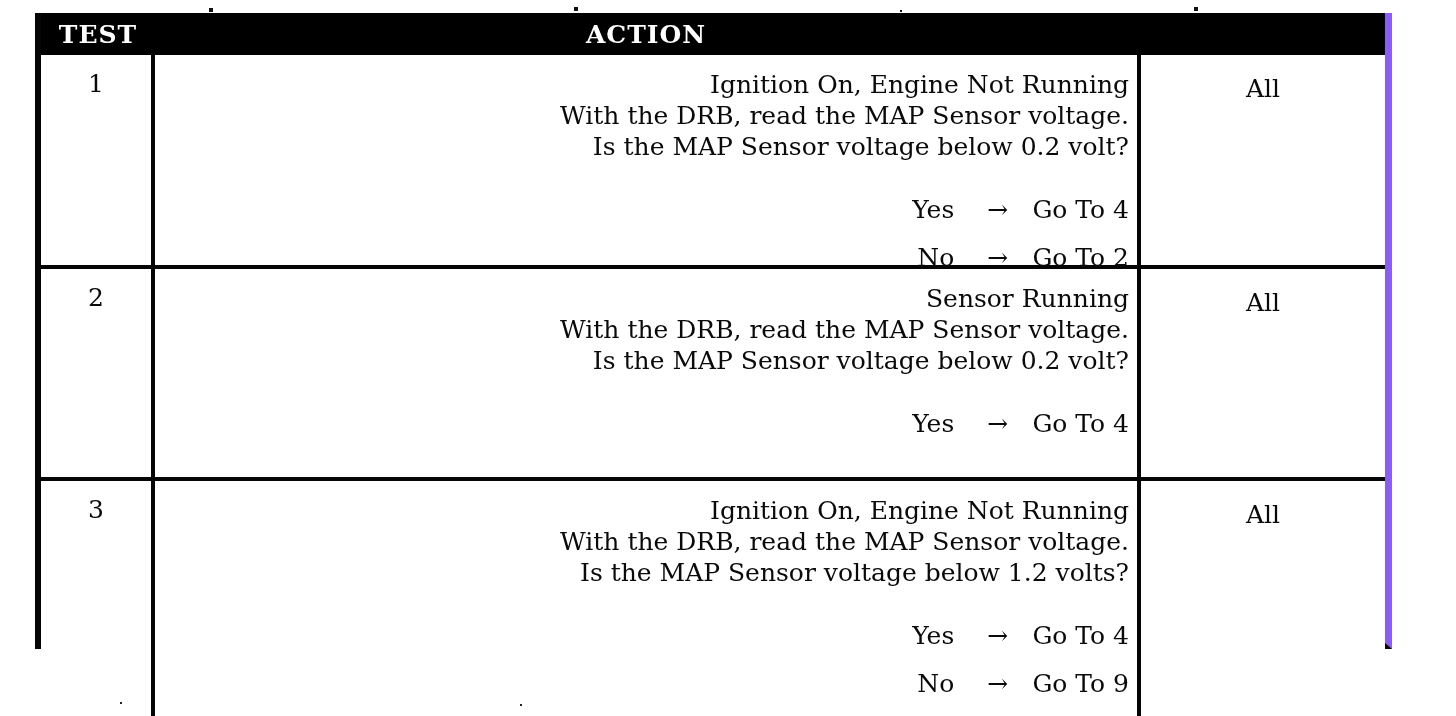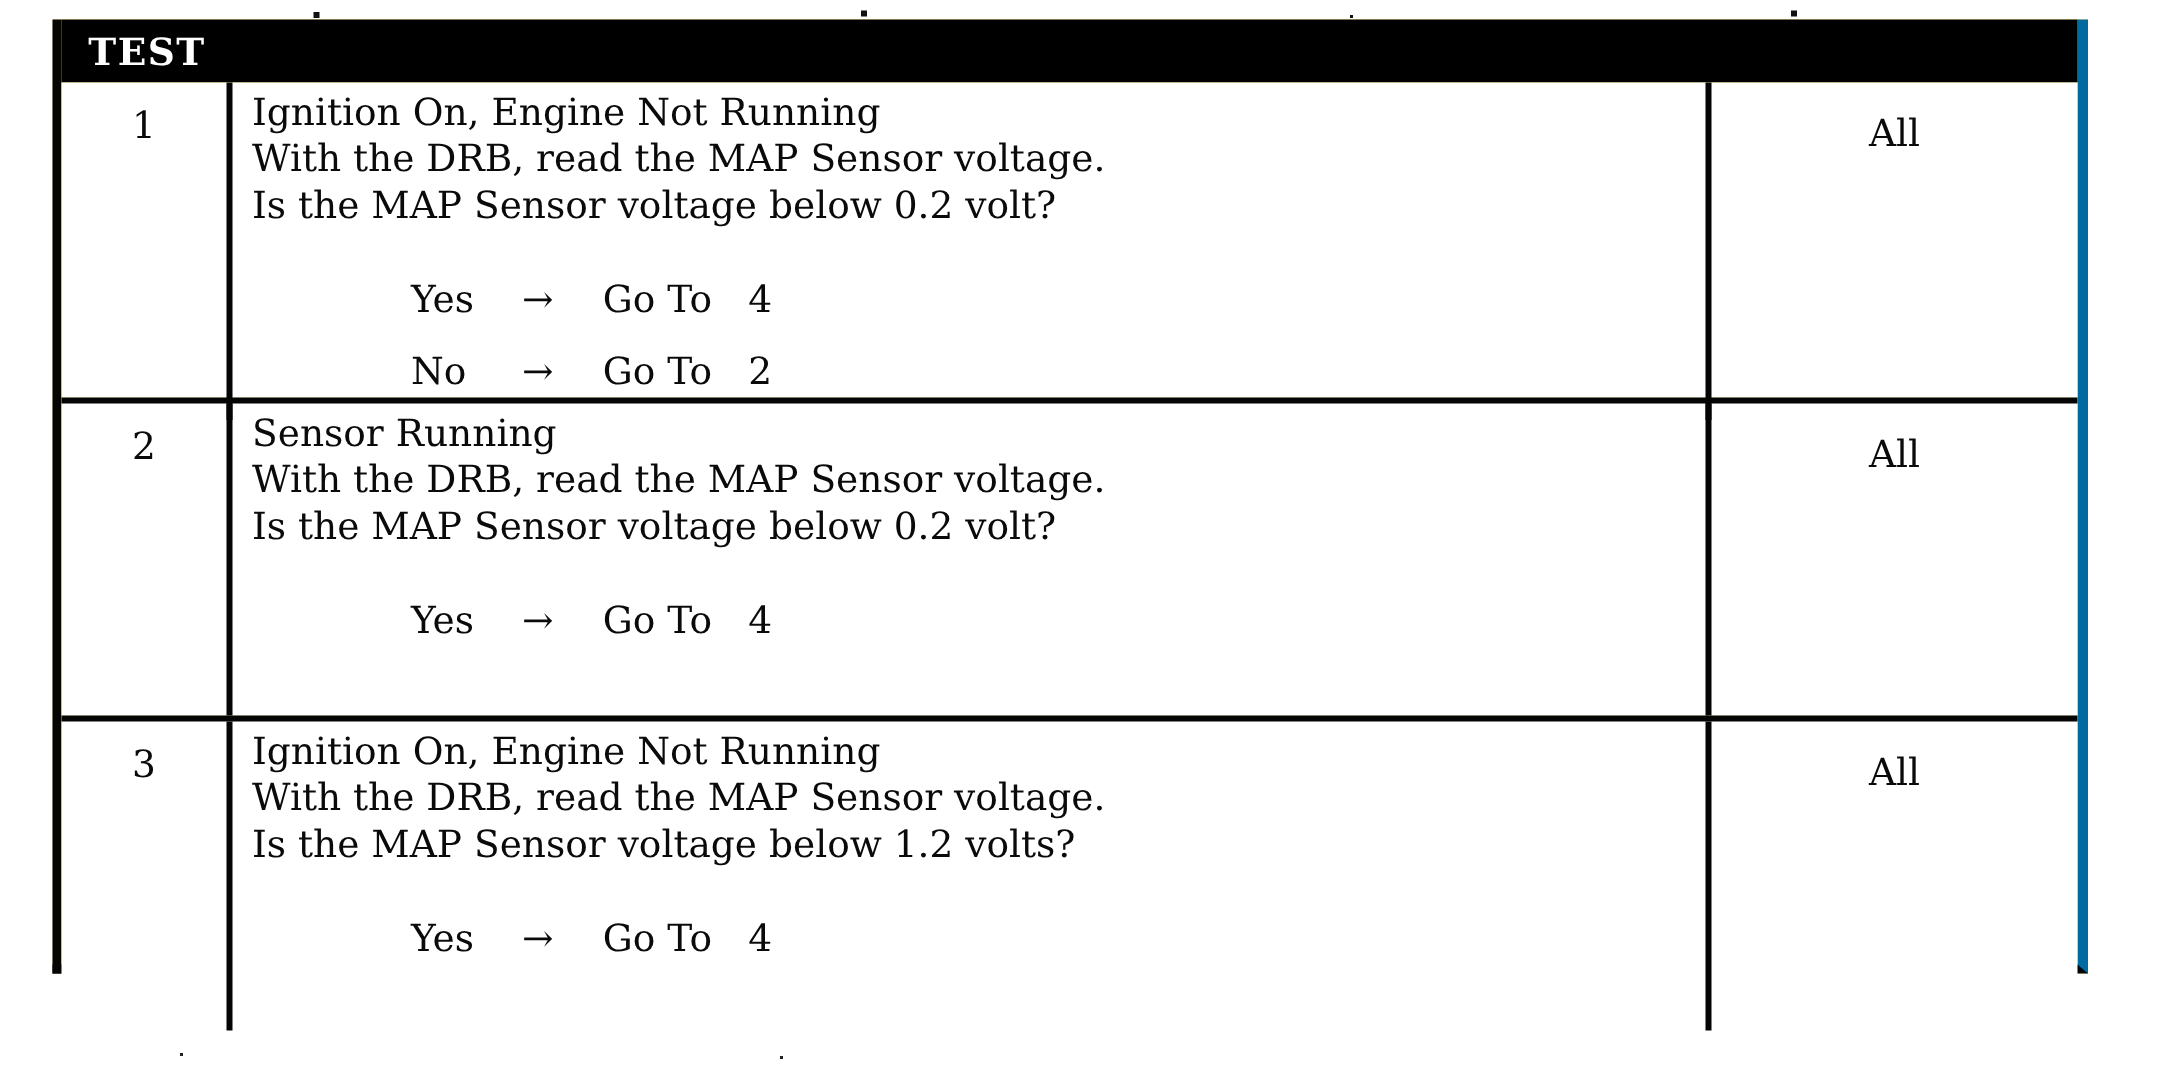--- a/index.html
+++ b/index.html
@@ -17,23 +17,23 @@
     overflow: hidden;
   }
   .scan-table {
     position: absolute;
     left: 35px;
     top: 13px;
     width: 1357px;
     height: 636px;
     box-sizing: border-box;
     border-left: 6px solid #050505;
-    border-right: 7px solid #0369a1;
+    border-right: 7px solid #8b5cf6;
     border-bottom: 6px solid #050505;
-    background: #fde047;
+    background: #ef4444;
   }
   .thead {
     display: grid;
     grid-template-columns: 114px 1fr 248px;
     height: 42px;
     background: #000000;
     color: #ffffff;
     align-items: center;
     text-align: center;
     font-weight: bold;
@@ -52,23 +52,24 @@
   .row-1 { height: 210px; }
   .row-2 { height: 212px; }
   .row-3 { height: 210px; }
   .cell-test {
     border-right: 4px solid #050505;
     text-align: center;
     padding-top: 14px;
     font-size: 25px;
   }
   .cell-action {
-    padding: 4px 8px 0 13px;
+    padding: 14px 8px 0 13px;
     font-size: 25px;
     line-height: 31px;
+    text-align: right;
   }
   .cell-app {
     border-left: 4px solid #050505;
     text-align: center;
     padding-top: 19px;
     font-size: 25px;
   }
   .branches { margin-top: 32px; }
   .branch { padding-left: 106px; margin-bottom: 17px; white-space: nowrap; }
   .branch .answer { display: inline-block; width: 66px; }
@@ -91,20 +92,21 @@
 </head>
 <body>
 
 <div class="page">
   <div class="specks"></div>
 
   <div class="scan-table">
 
     <div class="thead">
       <div>TEST</div>
+      <div>ACTION</div>
     </div>
 
     <div class="trow row-1">
       <div class="cell-test">1</div>
       <div class="cell-action">
         <div>Ignition On, Engine Not Running</div>
         <div>With the DRB, read the MAP Sensor voltage.</div>
         <div>Is the MAP Sensor voltage below 0.2 volt?</div>
         <div class="branches">
           <div class="branch">
@@ -148,19 +150,25 @@
         <div>Ignition On, Engine Not Running</div>
         <div>With the DRB, read the MAP Sensor voltage.</div>
         <div>Is the MAP Sensor voltage below 1.2 volts?</div>
         <div class="branches">
           <div class="branch">
             <span class="answer">Yes</span>
             <span class="arrow">→</span>
             <span class="goto">Go To</span>
             <span class="target">4</span>
           </div>
+          <div class="branch">
+            <span class="answer">No</span>
+            <span class="arrow">→</span>
+            <span class="goto">Go To</span>
+            <span class="target">9</span>
+          </div>
         </div>
       </div>
       <div class="cell-app">All</div>
     </div>
 
   </div>
 </div>
 
 </body></html>

